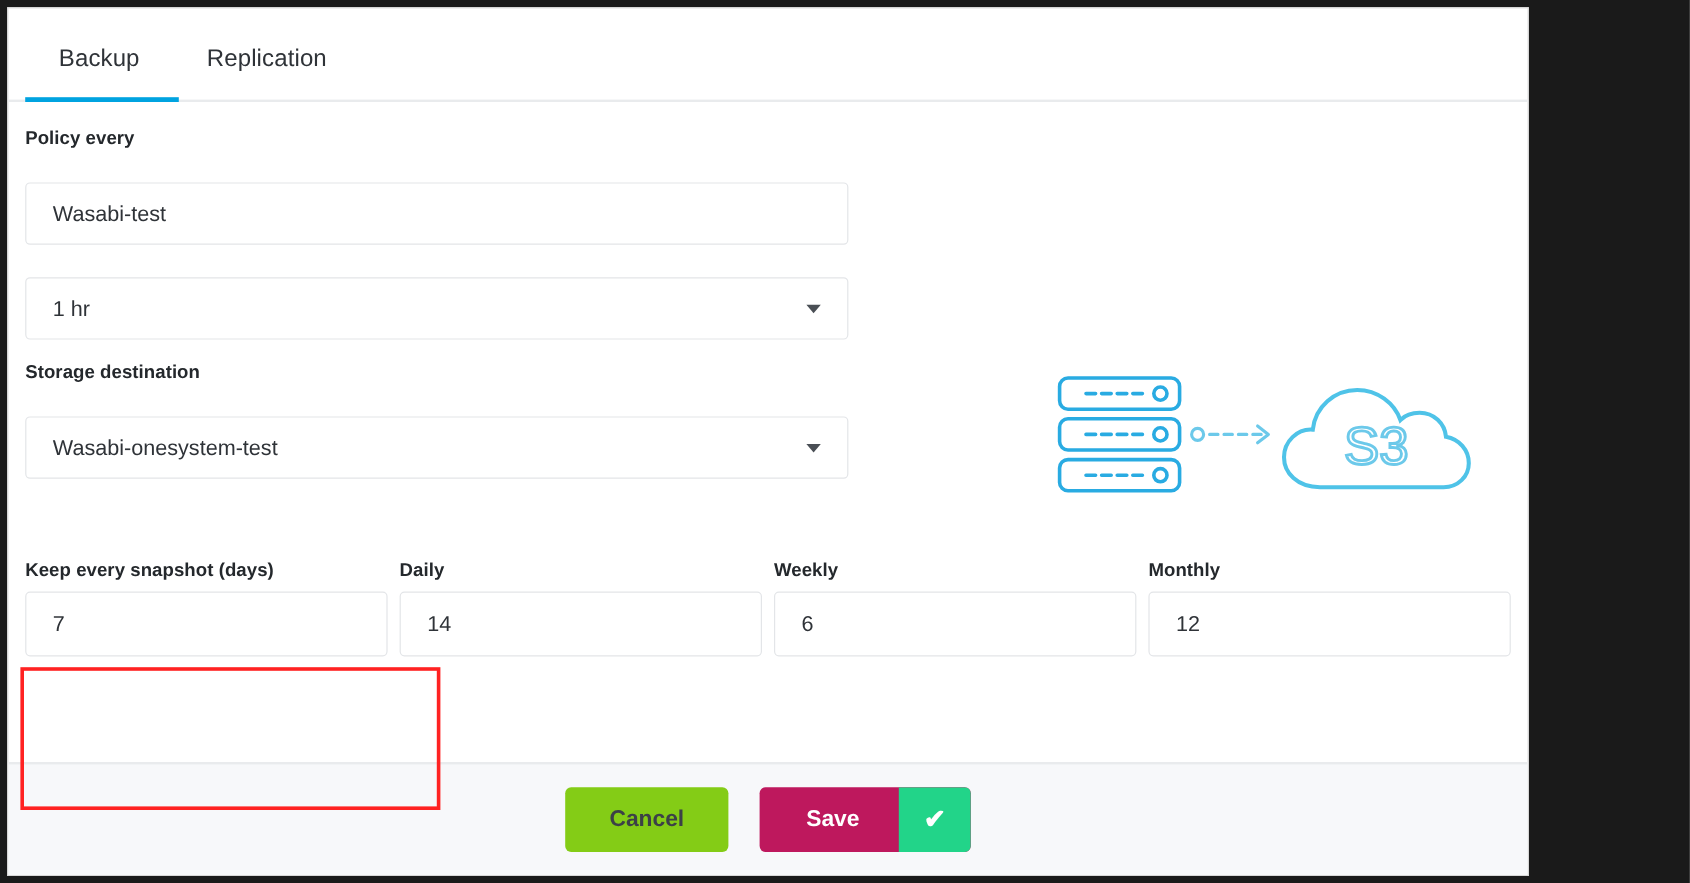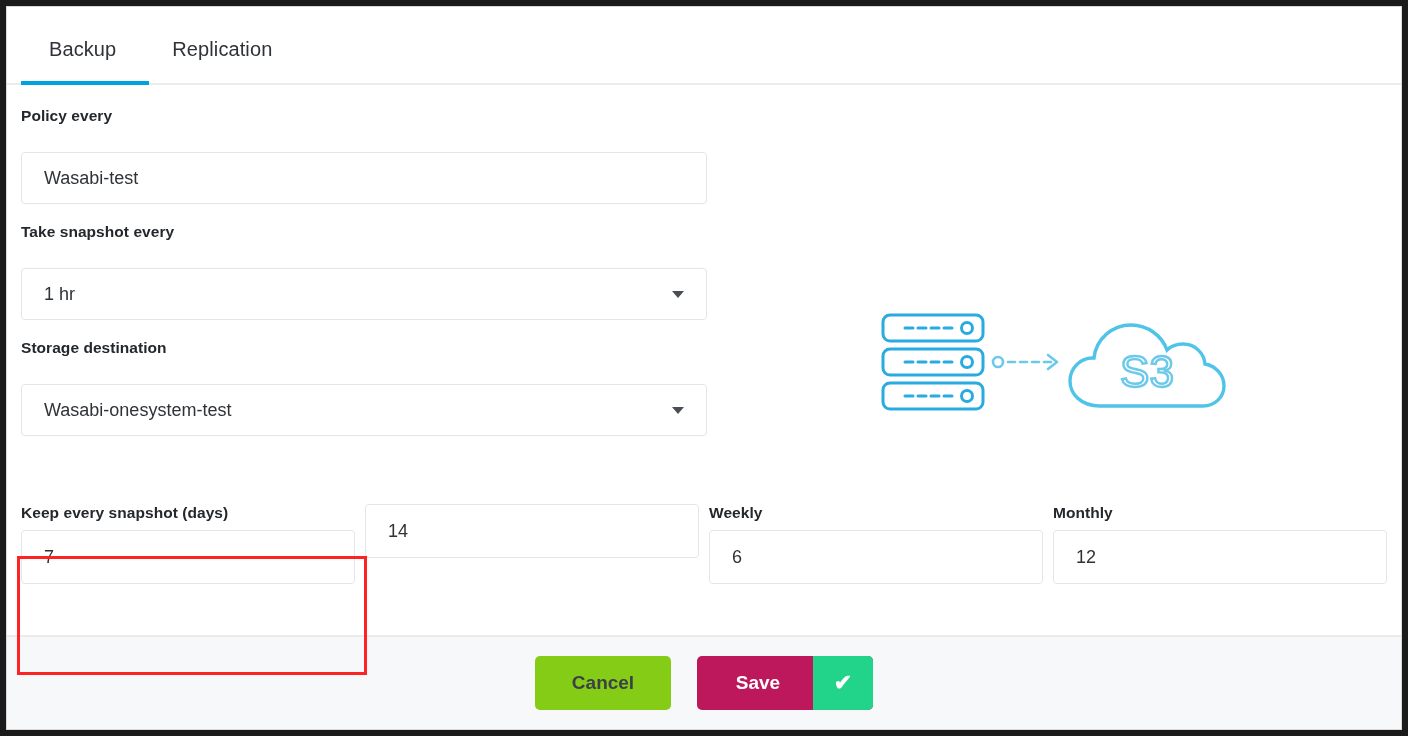--- a/index.html
+++ b/index.html
@@ -8,21 +8,21 @@
     width: 1408px;
     height: 736px;
     background: #1a1a1a;
     font-family: "Liberation Sans", sans-serif;
     overflow: hidden;
   }
 
   .outer-frame {
     position: absolute;
     left: 6px; top: 6px;
-    width: 1396px; height: 724px;
+    width: 1268px; height: 724px;
     background: #ffffff;
     border: 1px solid #d8d8d8;
     overflow: hidden;
   }
 
   
   .tab-bar {
     position: relative;
     height: 78px;
     padding: 0 14px;
@@ -214,21 +214,20 @@
   <div class="form-area">
 
     <div class="field-group">
       <div class="field-label">Policy every</div>
       <div class="input-box">
         <span class="val">Wasabi-test</span>
       </div>
     </div>
 
     <div class="field-group">
-      <div class="field-label">Take snapshot every</div>
       <div class="input-box">
         <span class="val">1 hr</span>
         <span class="caret"></span>
       </div>
     </div>
 
     <div class="field-group last">
       <div class="field-label">Storage destination</div>
       <div class="input-box">
         <span class="val">Wasabi-onesystem-test</span>
@@ -237,20 +236,21 @@
     </div>
 
     <div class="retention-row">
       <div class="retention-col">
         <div class="field-label">Keep every snapshot (days)</div>
         <div class="retention-input">
           <span>7</span>
         </div>
       </div>
       <div class="retention-col">
+        <div class="field-label">Daily</div>
         <div class="retention-input">
           <span>14</span>
         </div>
       </div>
       <div class="retention-col">
         <div class="field-label">Weekly</div>
         <div class="retention-input">
           <span>6</span>
         </div>
       </div>

